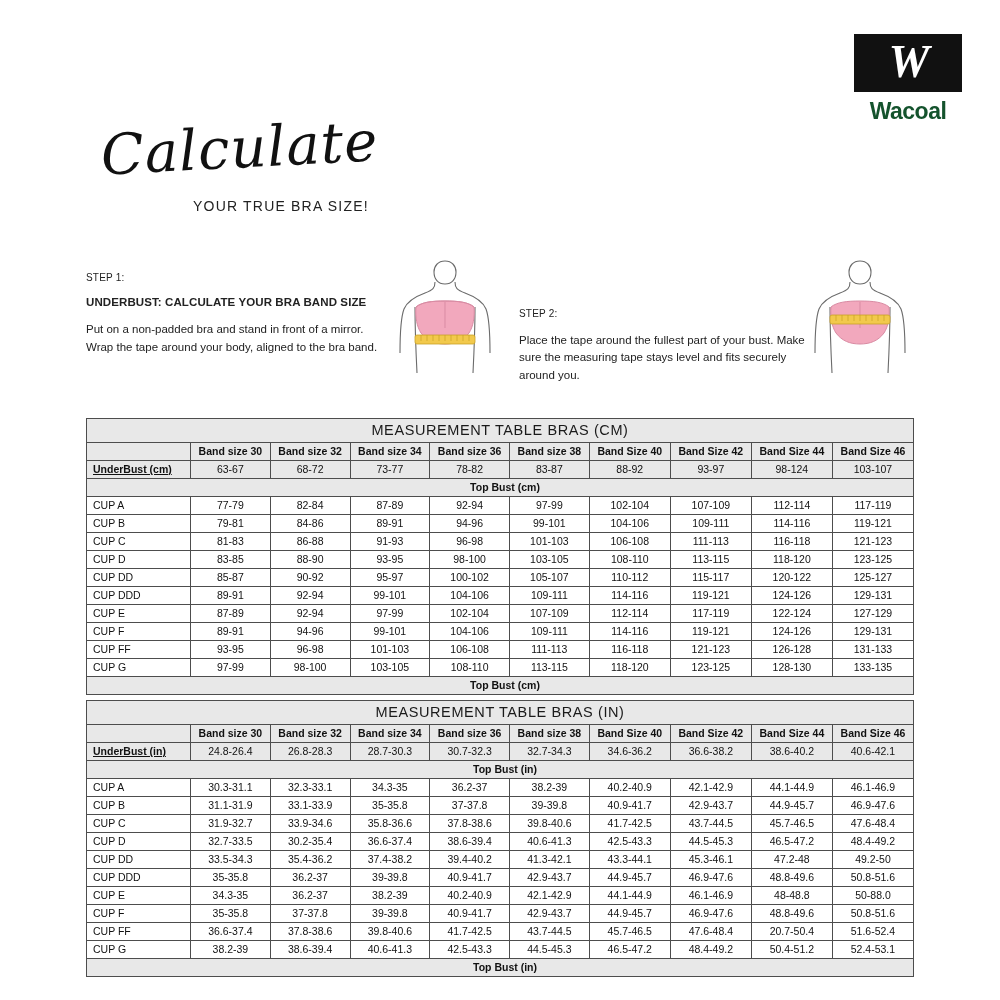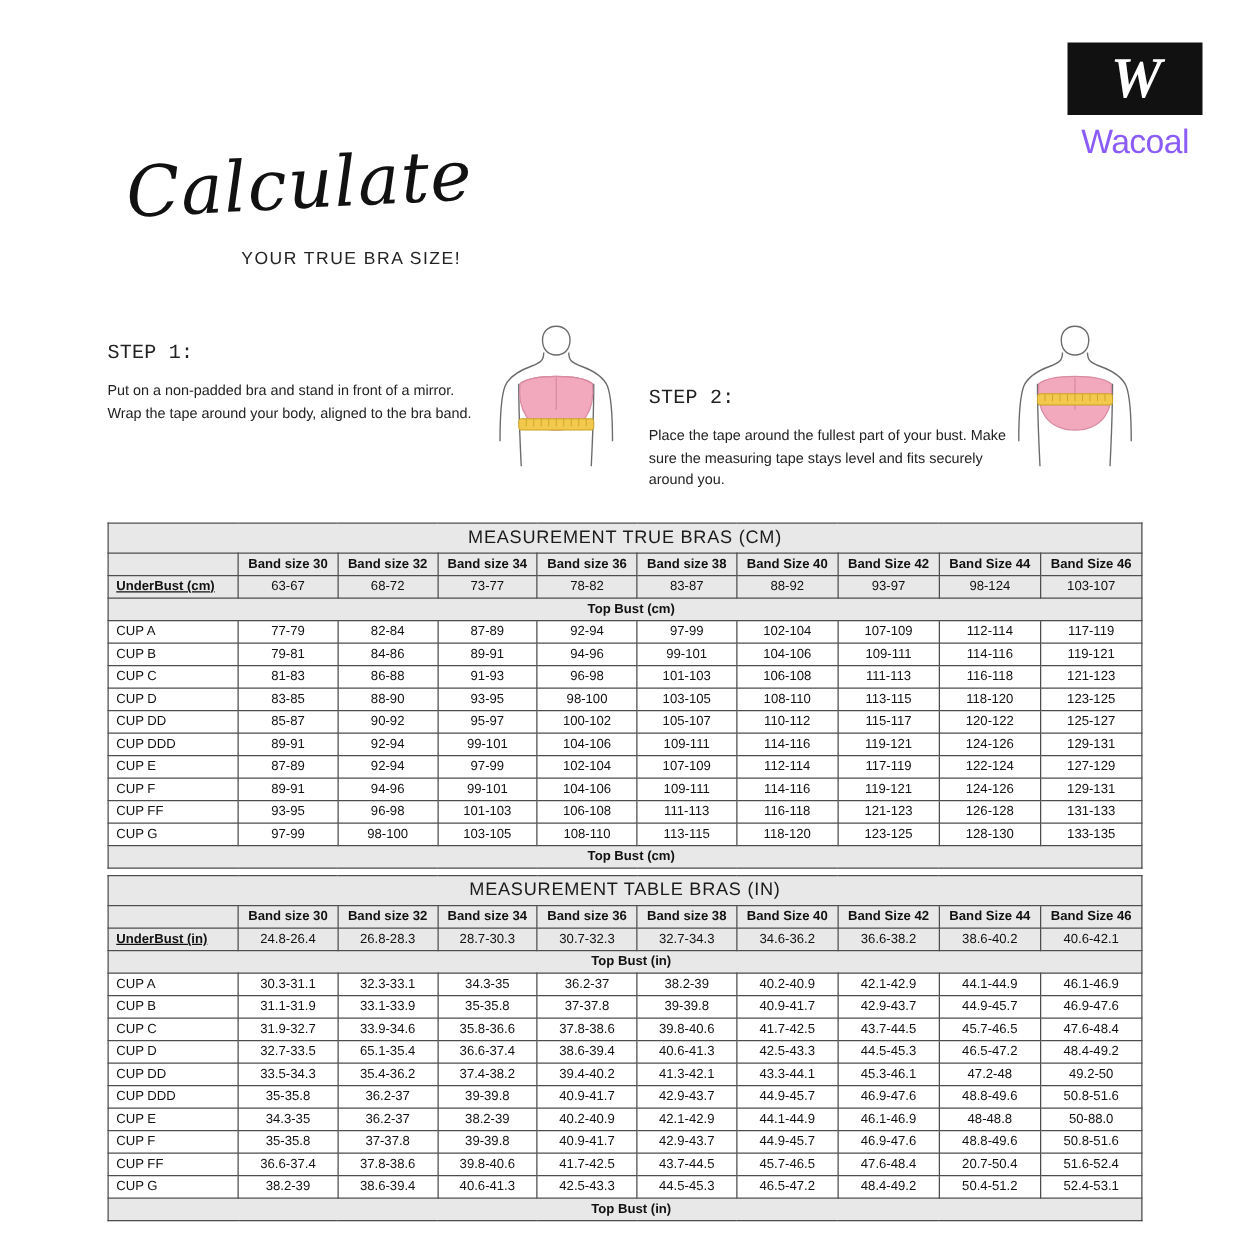--- a/index.html
+++ b/index.html
@@ -32,24 +32,24 @@
     transform: translate(-50%, -52%);
     color: #ffffff;
     font-size: 46px;
     font-weight: bold;
     font-style: italic;
     font-family: "Liberation Serif", serif;
     letter-spacing: -2px;
   }
   .logo-text {
     margin-top: 6px;
-    font-size: 27px;
-    font-weight: normal;
+    font-size: 23px;
+    font-weight: bold;
     letter-spacing: -0.5px;
-    color: #8b5cf6;
+    color: #14532d;
     font-family: "Liberation Sans", sans-serif;
   }
 
   
   .headline {
     position: absolute;
     left: 95px; top: 128px;
     width: 420px;
   }
   .headline-script {
@@ -75,21 +75,21 @@
   
   .step {
     position: absolute;
     width: 300px;
     font-size: 11.5px;
     line-height: 1.55;
     color: #222;
   }
   .step-1 { left: 86px; top: 270px; }
   .step-2 { left: 519px; top: 270px; margin-top: 36px; }
-  .step-label { font-size: 16px; letter-spacing: .2px; font-family: Liberation Mono, monospace; }
+  .step-label { font-size: 10px; letter-spacing: .2px; }
   .step-title { font-weight: bold; font-size: 11.5px; margin-top: 8px; letter-spacing: .1px; }
   .step-body { margin-top: 10px; font-size: 11.5px; color: #222; }
 
   .figure {
     position: absolute;
     width: 120px; height: 130px;
   }
   .fig-1 { left: 385px; top: 255px; }
   .fig-2 { left: 800px; top: 255px; }
 
@@ -151,20 +151,21 @@
   <div class="logo-text">Wacoal</div>
 </div>
 
 <div class="headline">
   <div class="headline-script">Calculate</div>
   <div class="headline-sub">YOUR TRUE BRA SIZE!</div>
 </div>
 
 <div class="step step-1">
   <div class="step-label">STEP 1:</div>
+  <div class="step-title">UNDERBUST: CALCULATE YOUR BRA BAND SIZE</div>
   <div class="step-body">Put on a non-padded bra and stand in front of a mirror. Wrap the tape around your body, aligned to the bra band.</div>
 </div>
 
 <div class="figure fig-1">
   <svg width="120" height="130" viewBox="0 0 120 130">
     <g fill="none" stroke="#6b6b6b" stroke-width="1.1">
       <path d="M60 6 c-7 0 -11 5 -11 11 c0 7 4 12 11 12 c7 0 11 -5 11 -12 c0 -6 -4 -11 -11 -11 z"></path>
       <path d="M50 27 c0 6 -2 8 -10 11 c-11 4 -18 9 -21 16 c-3 8 -4 30 -4 44"></path>
       <path d="M70 27 c0 6 2 8 10 11 c11 4 18 9 21 16 c3 8 4 30 4 44"></path>
       <path d="M30 52 c0 22 1 46 2 66"></path>
@@ -216,21 +217,21 @@
         <line x1="78" y1="60" x2="78" y2="66"></line>
       <line x1="84" y1="60" x2="84" y2="66"></line>
     </g>
   </svg>
 </div>
 
 <div class="table-wrap tbl-cm">
   <table>
     <tbody>
         <tr class="tbl-title">
-          <td colspan="10">MEASUREMENT TRUE BRAS (CM)</td>
+          <td colspan="10">MEASUREMENT TABLE BRAS (CM)</td>
         </tr>
         <tr class="tbl-head">
           <td class="label-col corner"></td>
           <td>Band size 30</td>
           <td>Band size 32</td>
           <td>Band size 34</td>
           <td>Band size 36</td>
           <td>Band size 38</td>
           <td>Band Size 40</td>
           <td>Band Size 42</td>
@@ -444,21 +445,21 @@
           <td>37.8-38.6</td>
           <td>39.8-40.6</td>
           <td>41.7-42.5</td>
           <td>43.7-44.5</td>
           <td>45.7-46.5</td>
           <td>47.6-48.4</td>
         </tr>
         <tr>
           <td class="label-col">CUP D</td>
           <td>32.7-33.5</td>
-          <td>65.1-35.4</td>
+          <td>30.2-35.4</td>
           <td>36.6-37.4</td>
           <td>38.6-39.4</td>
           <td>40.6-41.3</td>
           <td>42.5-43.3</td>
           <td>44.5-45.3</td>
           <td>46.5-47.2</td>
           <td>48.4-49.2</td>
         </tr>
         <tr>
           <td class="label-col">CUP DD</td>

